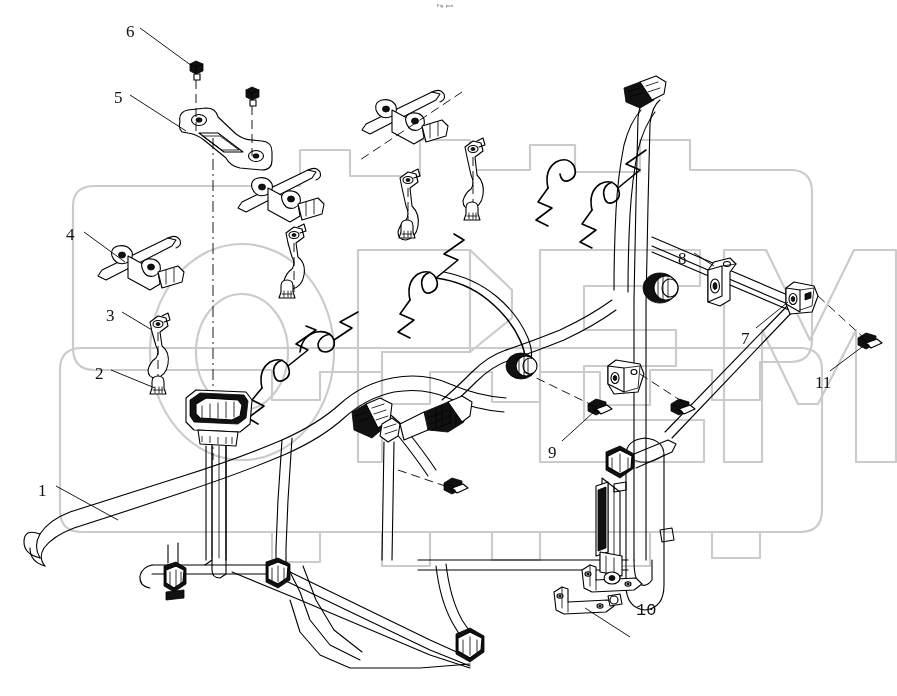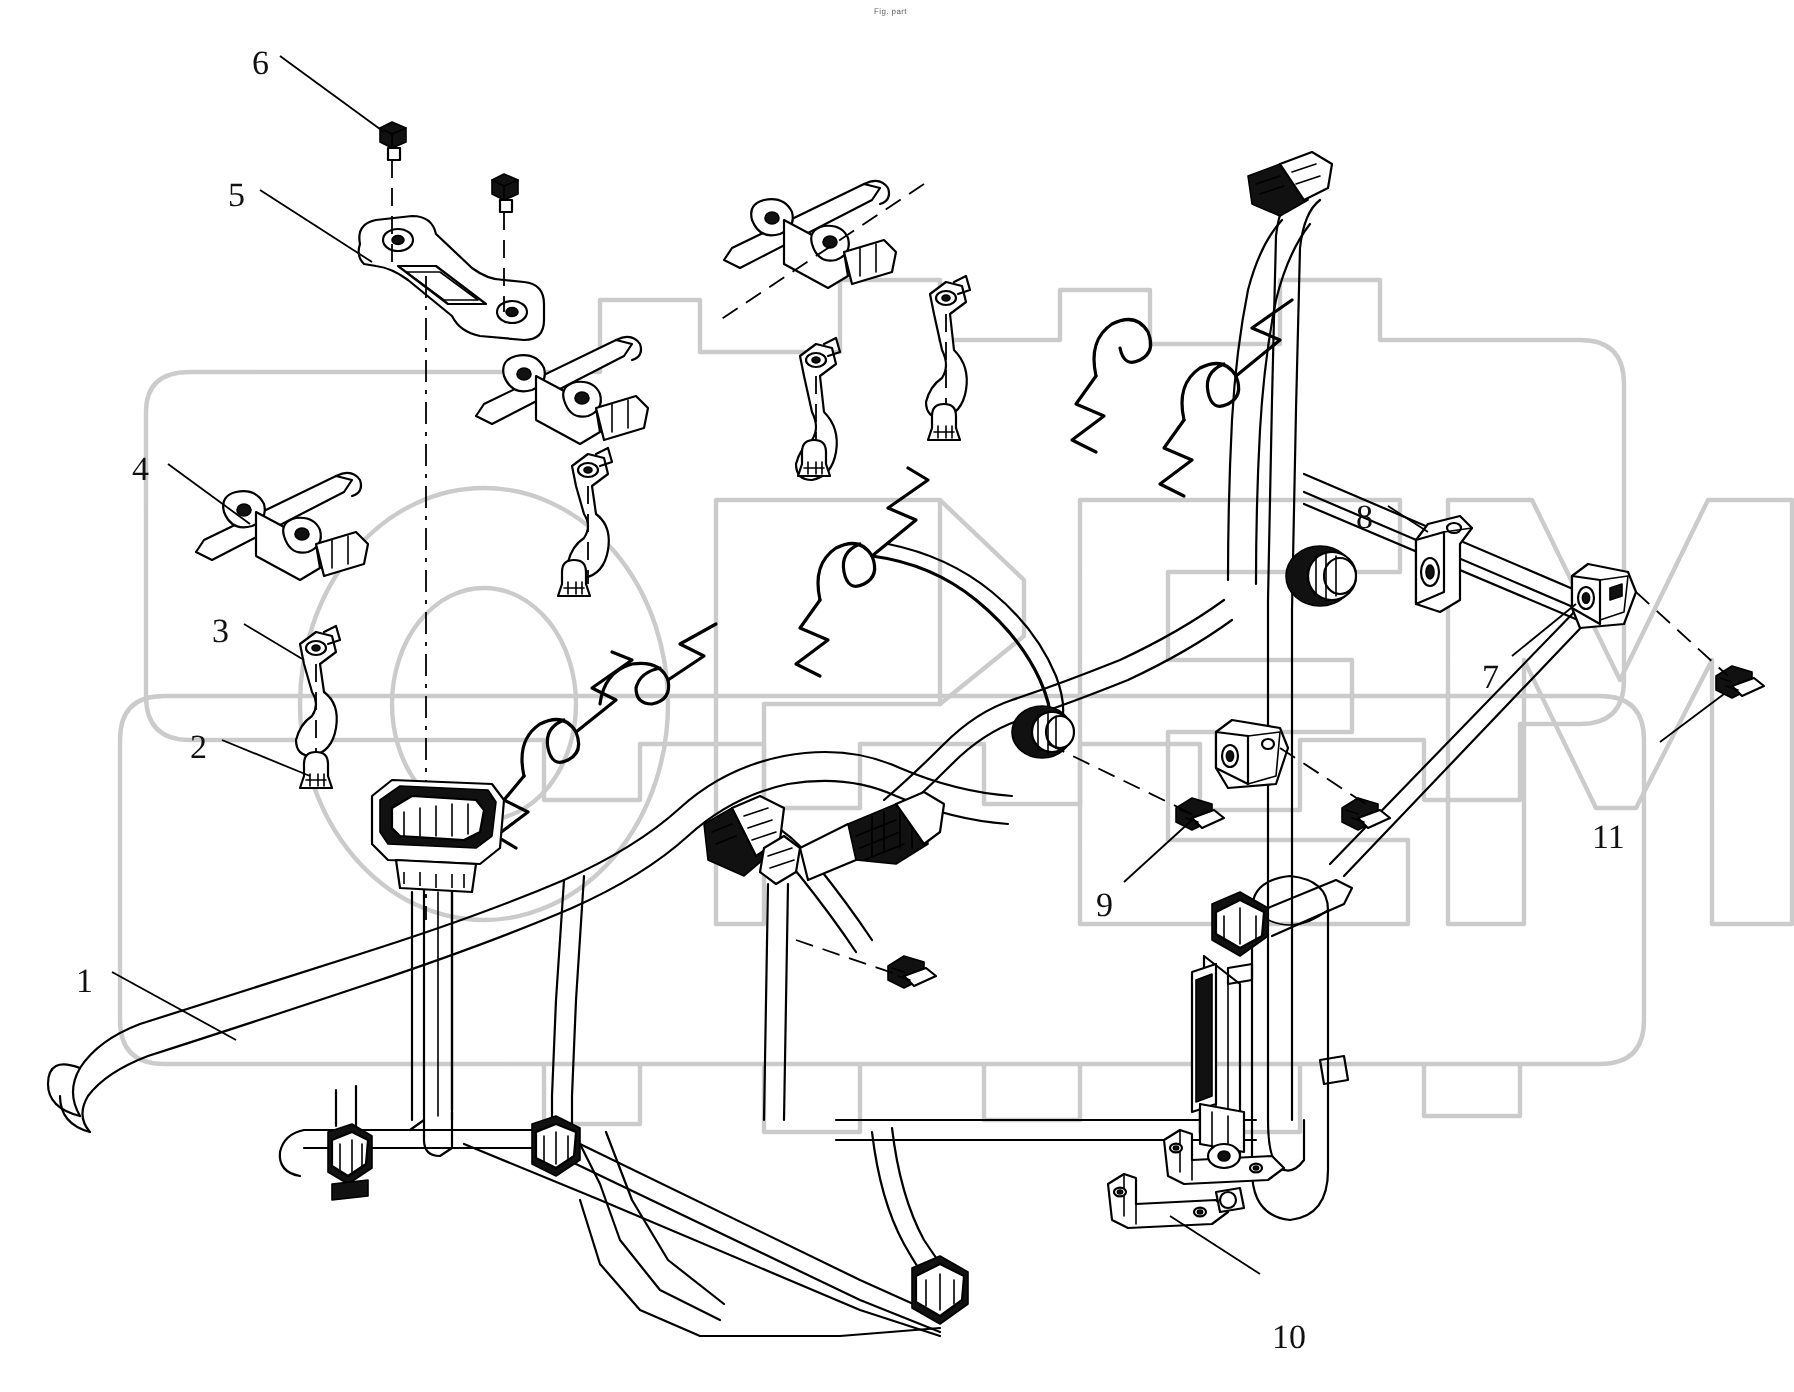--- a/index.html
+++ b/index.html
@@ -527,16 +527,16 @@
 
   <div class="callout-num" style="left:38px;  top:482px;">1</div>
   <div class="callout-num" style="left:95px;  top:365px;">2</div>
   <div class="callout-num" style="left:106px; top:307px;">3</div>
   <div class="callout-num" style="left:66px;  top:226px;">4</div>
   <div class="callout-num" style="left:114px; top:89px;">5</div>
   <div class="callout-num" style="left:126px; top:23px;">6</div>
   <div class="callout-num" style="left:741px; top:330px;">7</div>
   <div class="callout-num" style="left:678px; top:250px;">8</div>
   <div class="callout-num" style="left:548px; top:444px;">9</div>
-  <div class="callout-num" style="left:636px; top:660px;">10</div>
-  <div class="callout-num" style="left:796px; top:374px;margin-top:36px;">11</div>
+  <div class="callout-num" style="left:636px; top:602px;font-family:Liberation Mono, monospace;">10</div>
+  <div class="callout-num" style="left:815px; top:374px;">11</div>
 
 </div>
 
 </body></html>

